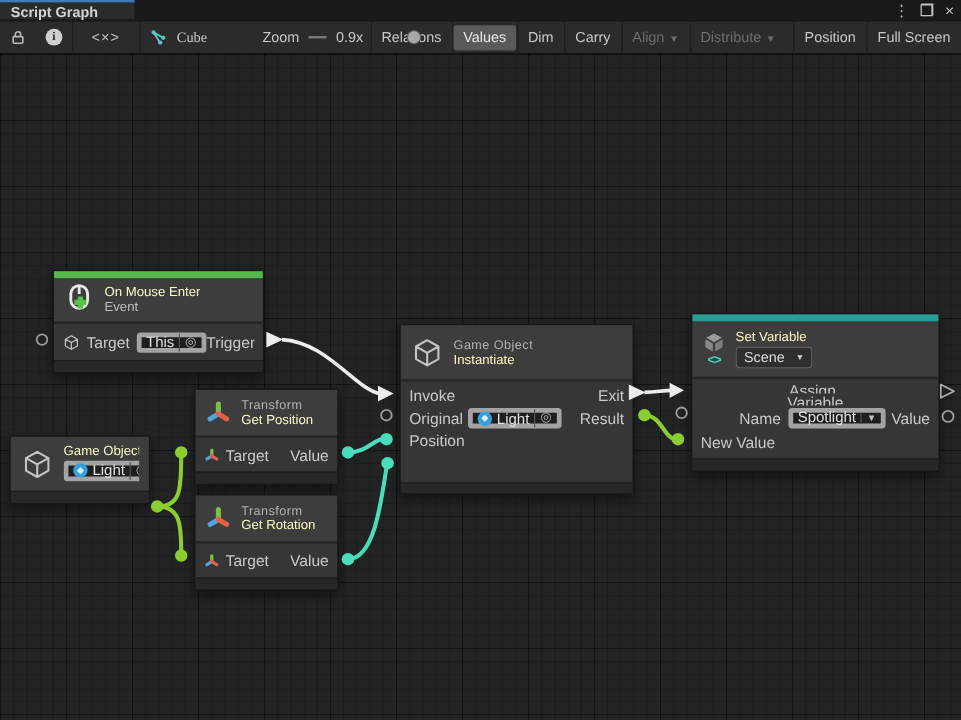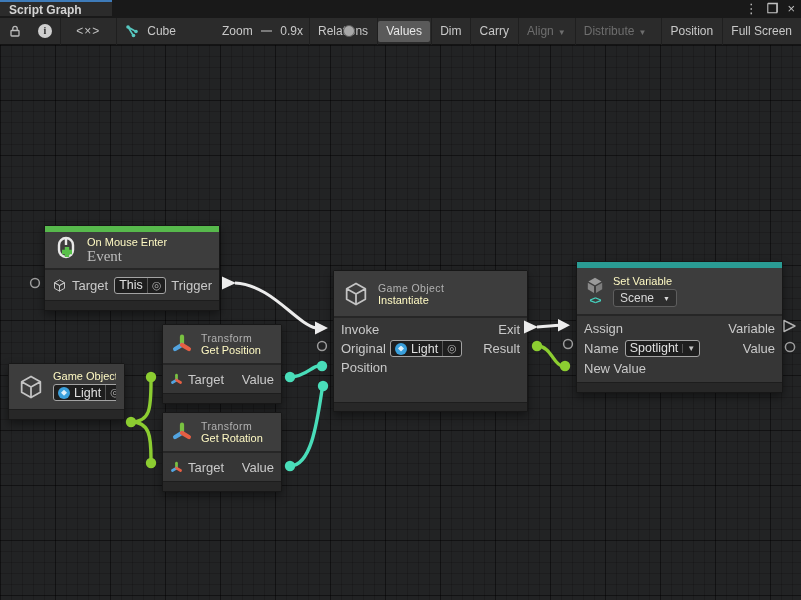--- a/index.html
+++ b/index.html
@@ -44,28 +44,28 @@
     background-size:55px 55px,55px 55px,11px 11px,11px 11px;}
 
   
   .node{position:absolute;border:1px solid #171717;background:#2a2a2a;border-radius:2px;
         box-shadow:0 4px 10px rgba(0,0,0,.45);box-sizing:border-box;}
   .n-colorbar{height:6px;}
   .n-header{background:#3d3d3d;display:flex;align-items:center;gap:8px;padding:4px 8px;box-sizing:border-box;}
   .h-text{overflow:hidden;}
   .h-cat{font-size:10.5px;color:#b2b2b2;letter-spacing:.4px;white-space:nowrap;overflow:hidden;}
   .h-title{font-size:11px;color:#fef9c3;white-space:nowrap;overflow:hidden;}
-  .h-sub{font-size:15px;color:#bdbdbd;white-space:nowrap;font-family:Liberation Serif, serif;}
+  .h-sub{font-size:11px;color:#bdbdbd;white-space:nowrap;}
   .n-body{background:#363636;border-top:2px solid #262626;padding:3px 0;}
   .n-footer{background:#272727;border-top:1px solid #1d1d1d;height:9px;}
   .row{display:flex;align-items:center;padding:0 7px;height:19px;white-space:nowrap;overflow:hidden;
        font-size:13px;color:#c9c9c9;}
   .row .spacer{flex:1;}
   .l-label,.r-label{overflow:hidden;}
-  .chip{display:inline-flex;align-items:center;background:#1e1e1e;border:1px solid #a3a3a3;border-radius:3px;
+  .chip{display:inline-flex;align-items:center;background:#1e1e1e;border:4px solid #a3a3a3;border-radius:3px;
         height:17px;padding:0 4px;font-size:12.5px;color:#e0e0e0;gap:4px;box-sizing:border-box;}
   .chip .picker{border-left:1px solid #555;padding-left:4px;color:#b5b5b5;font-size:11px;line-height:15px;}
   .chip .drop{border-left:1px solid #555;padding-left:4px;color:#c0c0c0;font-size:8px;}
   .unity-dot{width:12px;height:12px;border-radius:50%;background:#3aa0dc;position:relative;flex:none;}
   .unity-dot::after{content:"";position:absolute;left:3px;top:3px;width:6px;height:6px;background:#dff0fa;
         clip-path:polygon(50% 0,100% 50%,50% 100%,0 50%);}
   .varscope{display:inline-flex;align-items:center;background:#2e2e2e;border:1px solid #5e5e5e;border-radius:3px;
         height:16px;padding:0 6px;font-size:12px;color:#d8d8d8;gap:5px;}
   .varscope .caret{top:0;}
 
@@ -97,21 +97,21 @@
     </div>
     <div class="tb-btn">
       <span class="info-circle">i</span>
     </div>
     <div class="tb-sep"></div>
     <div class="tb-btn" style="padding:0 16px;">
       <span style="letter-spacing:1px;color:#c2c2c2;">&lt;×&gt;</span>
     </div>
     <div class="tb-sep"></div>
 
-    <div class="tb-btn" style="margin-left:2px;">
+    <div class="tb-btn" style="margin-left:2px;font-family:Liberation Serif, serif;">
       <svg width="15" height="13" viewBox="0 0 15 13" style="margin-right:6px;">
         <path d="M2,2 L9,6 M2,2 L7,10" stroke="#57c8c0" stroke-width="1.6" fill="none" stroke-linecap="round"></path>
         <circle cx="2" cy="2" r="1.8" fill="#57c8c0"></circle>
           <circle cx="10" cy="6.5" r="1.8" fill="#57c8c0"></circle>
           <circle cx="7.5" cy="10.5" r="1.8" fill="#57c8c0"></circle>
       </svg>
       <span>Cube</span>
     </div>
 
     <span style="margin-left:38px;">Zoom</span>
@@ -306,27 +306,27 @@
         </div>
         <div class="h-text">
           <div class="h-title">Set Variable</div>
           <span class="varscope" style="margin-top:2px;">
             <span>Scene</span>
             <span class="caret" style="font-size:7px;">▼</span>
           </span>
         </div>
       </div>
       <div class="n-body" style="height:62px;padding:2px 0;">
+        <div class="row" style="height:20px;flex-direction:column;">
+          <span class="l-label" style="width:44px;">Assign</span>
+          <span class="spacer"></span>
+          <span class="r-label" style="max-width:58px;">Variable</span>
+        </div>
         <div class="row" style="height:20px;">
-          <span class="l-label" style="width:44px;">Assign</span>
-          <span class="spacer"></span>
-          <span class="r-label" style="max-width:58px;">Variable</span>
-        </div>
-        <div class="row" style="height:20px;">
-          <span class="l-label" style="margin-right:6px;">Name</span>
+          <span class="l-label" style="margin-right:6px;margin-left:32px;">Name</span>
           <span class="chip">
             <span>Spotlight</span>
             <span class="drop">▼</span>
           </span>
           <span class="spacer"></span>
           <span class="r-label">Value</span>
         </div>
         <div class="row" style="height:20px;">
           <span class="l-label">New Value</span>
         </div>

